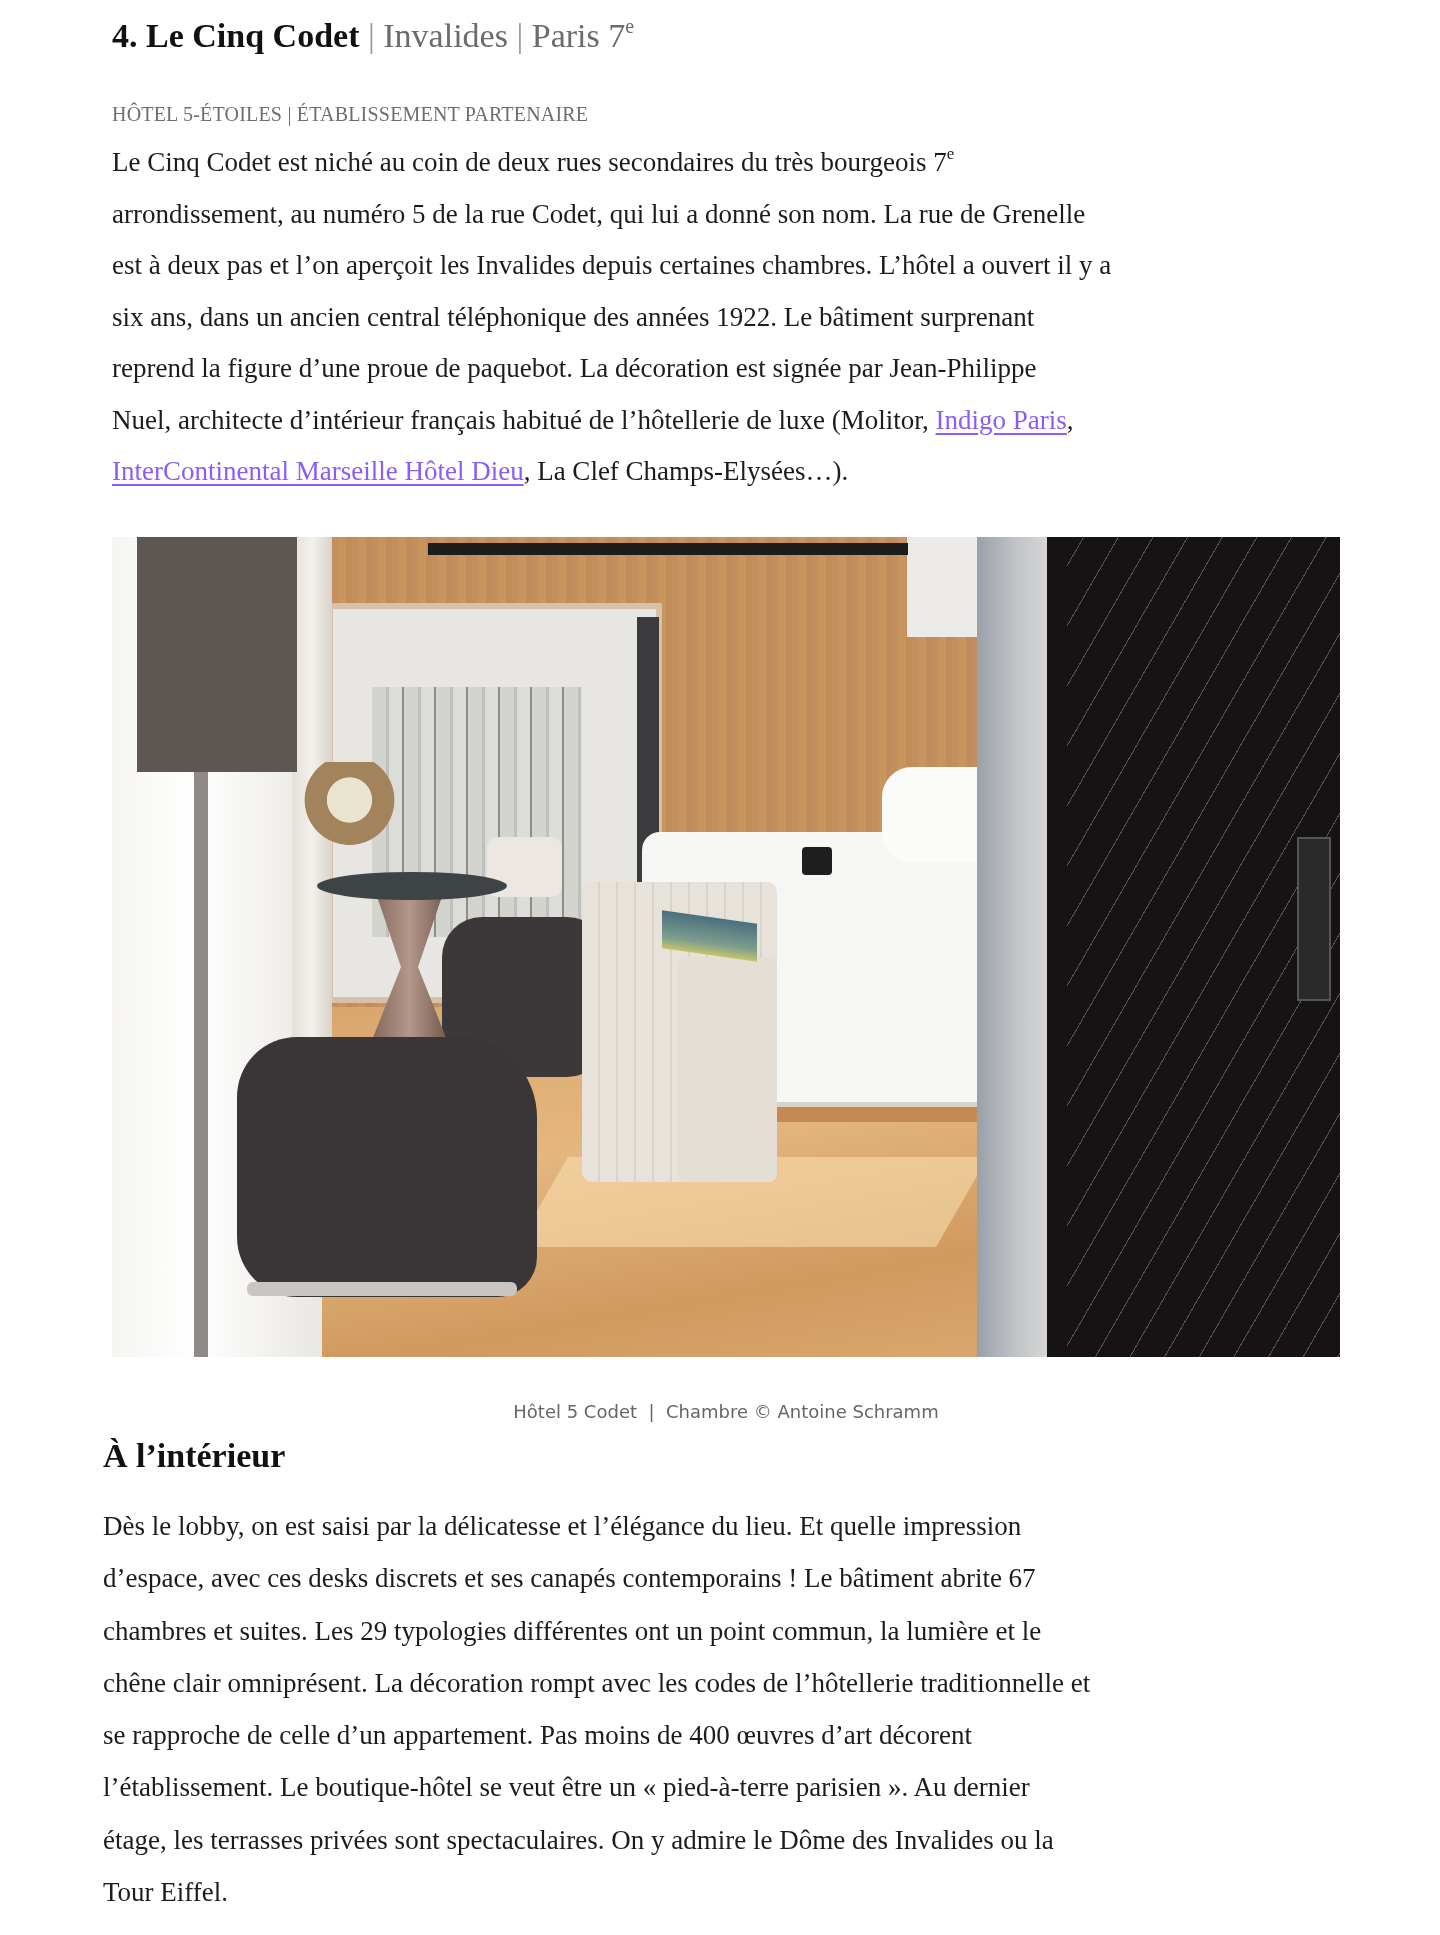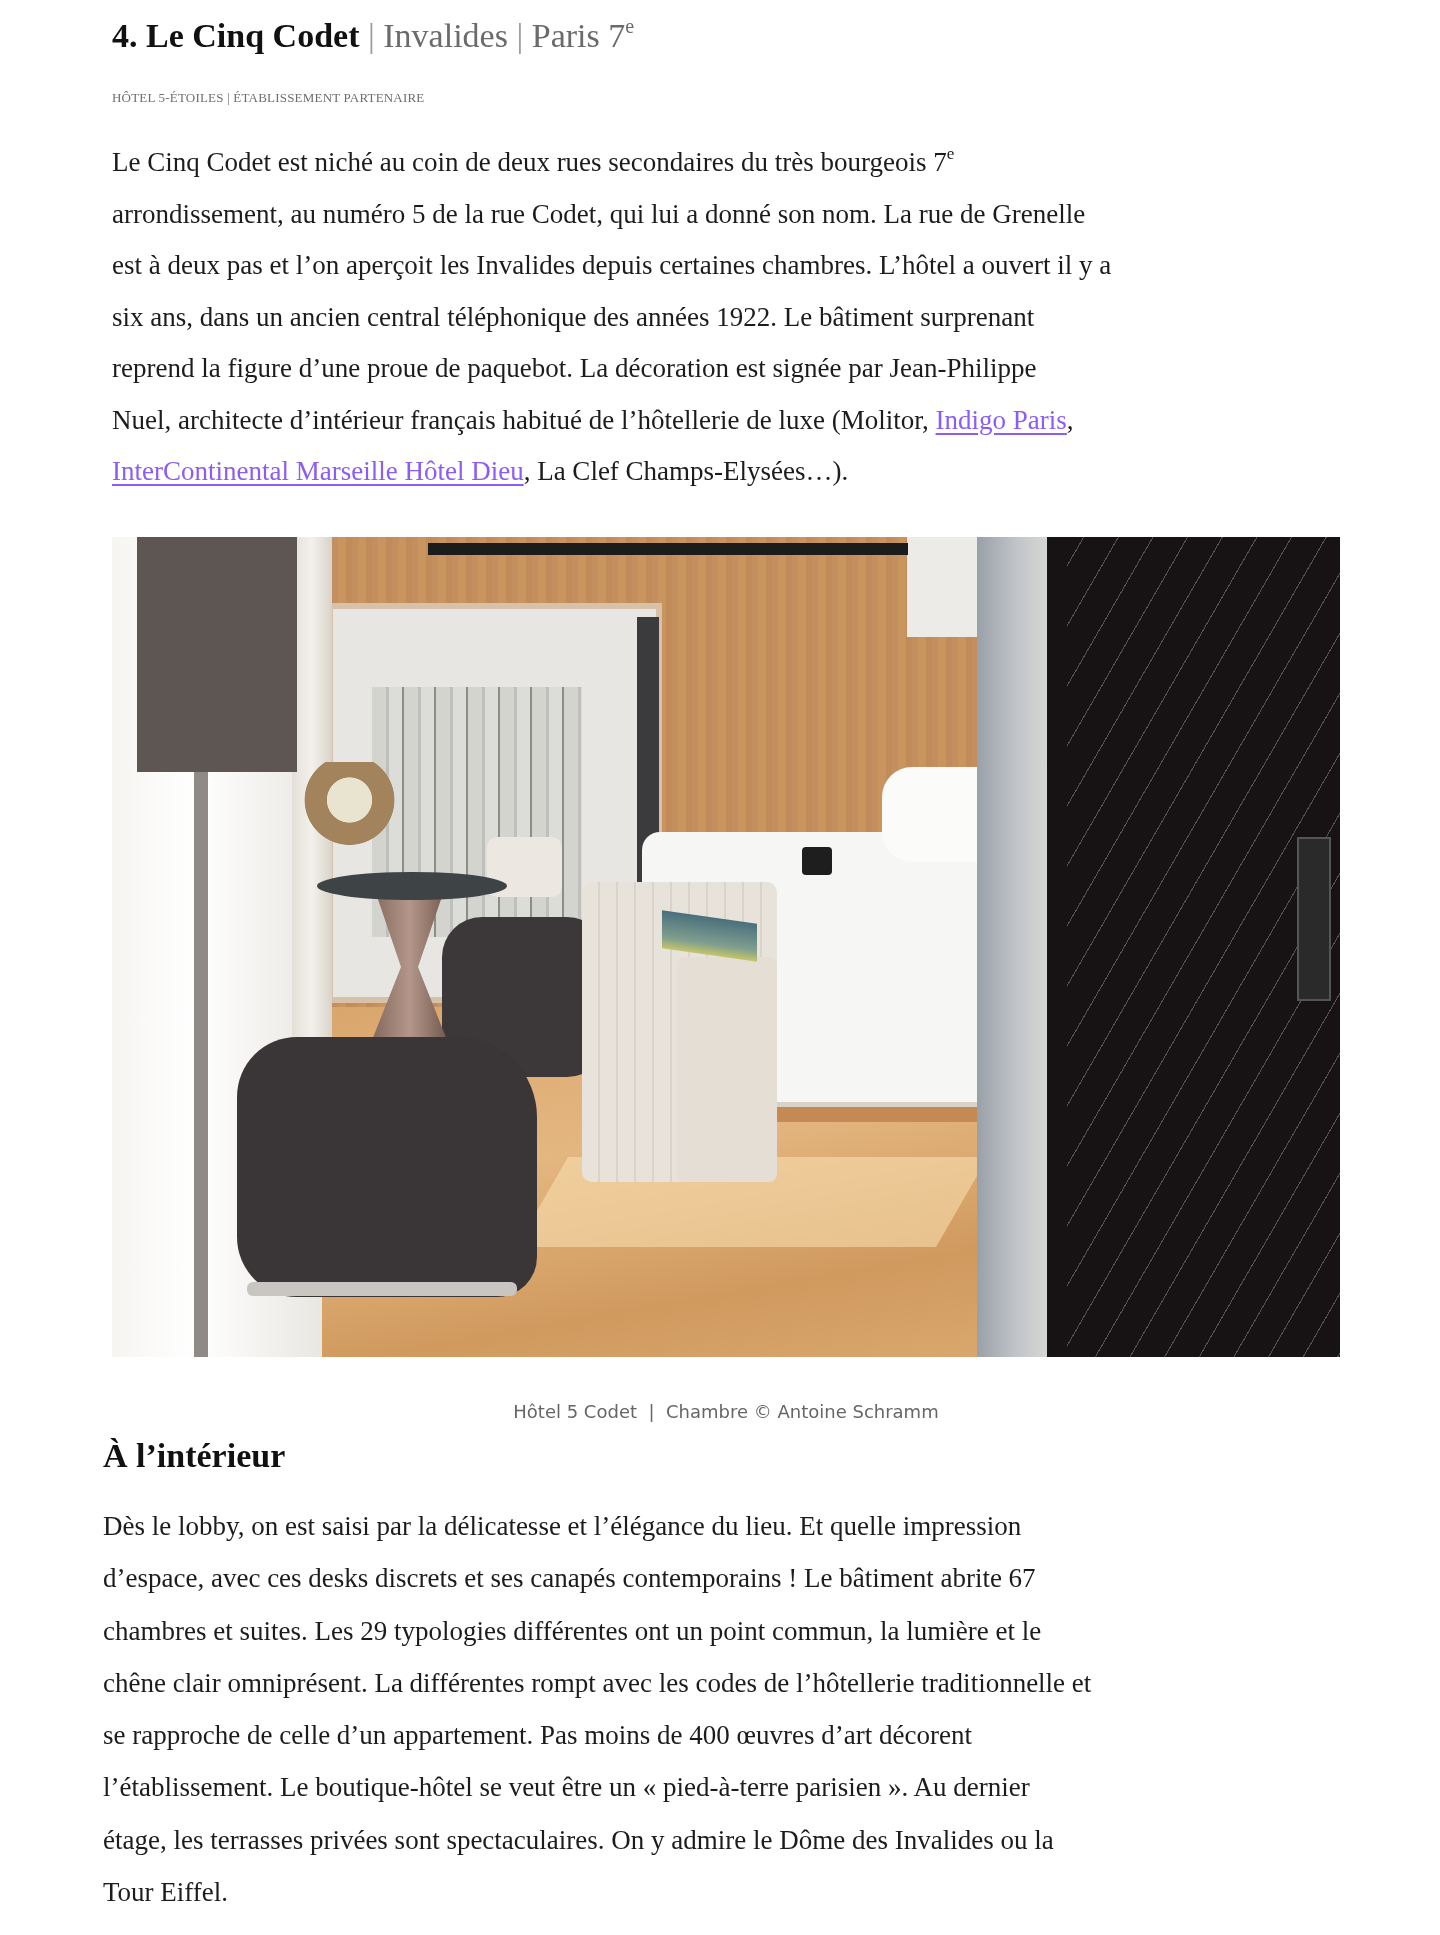--- a/index.html
+++ b/index.html
@@ -10,22 +10,22 @@
     }
     .title {
       position: absolute; left: 112px; top: 12px; margin: 0;
       font-size: 34px; line-height: 48px; font-weight: 700; color: #111;
       white-space: nowrap;
     }
     .title .loc { font-weight: 400; color: #6b6b6b; }
     .title .sep { font-weight: 400; color: #9a9a9a; }
     .title sup { font-size: 20px; vertical-align: 14px; line-height: 0; }
     .subtitle {
-      position: absolute; left: 112px; top: 84px; margin: 0;
-      font-size: 13px; line-height: 28px; color: #6e6e6e; letter-spacing: 0.2px;
+      position: absolute; left: 112px; top: 100px; margin: 0;
+      font-size: 20px; line-height: 28px; color: #6e6e6e; letter-spacing: 0.2px;
       white-space: nowrap;
     }
     .para {
       position: absolute; margin: 0;
       font-size: 27px; line-height: 51.5px; color: #1c1c1c;
     }
     .para1 { left: 112px; top: 137px; width: 1240px; }
     .para2 { left: 103px; top: 1500px; width: 1255px; line-height: 52.3px; }
     .para .line { display: block; white-space: nowrap; }
     .para sup { font-size: 17px; vertical-align: 12px; line-height: 0; }
@@ -138,18 +138,18 @@
 </div>
 
 <p class="caption" style="white-space:pre;text-align:center;">Hôtel 5 Codet  |  Chambre © Antoine Schramm</p>
 
 <h3 class="section-h">À l’intérieur</h3>
 
 <p class="para para2">
   <span class="line">Dès le lobby, on est saisi par la délicatesse et l’élégance du lieu. Et quelle impression</span>
   <span class="line">d’espace, avec ces desks discrets et ses canapés contemporains ! Le bâtiment abrite 67</span>
   <span class="line">chambres et suites. Les 29 typologies différentes ont un point commun, la lumière et le</span>
-  <span class="line">chêne clair omniprésent. La différentes rompt avec les codes de l’hôtellerie traditionnelle et</span>
+  <span class="line">chêne clair omniprésent. La décoration rompt avec les codes de l’hôtellerie traditionnelle et</span>
   <span class="line">se rapproche de celle d’un appartement. Pas moins de 400 œuvres d’art décorent</span>
   <span class="line">l’établissement. Le boutique-hôtel se veut être un « pied-à-terre parisien ». Au dernier</span>
   <span class="line">étage, les terrasses privées sont spectaculaires. On y admire le Dôme des Invalides ou la</span>
   <span class="line">Tour Eiffel.</span>
 </p>
 
 </body></html>

